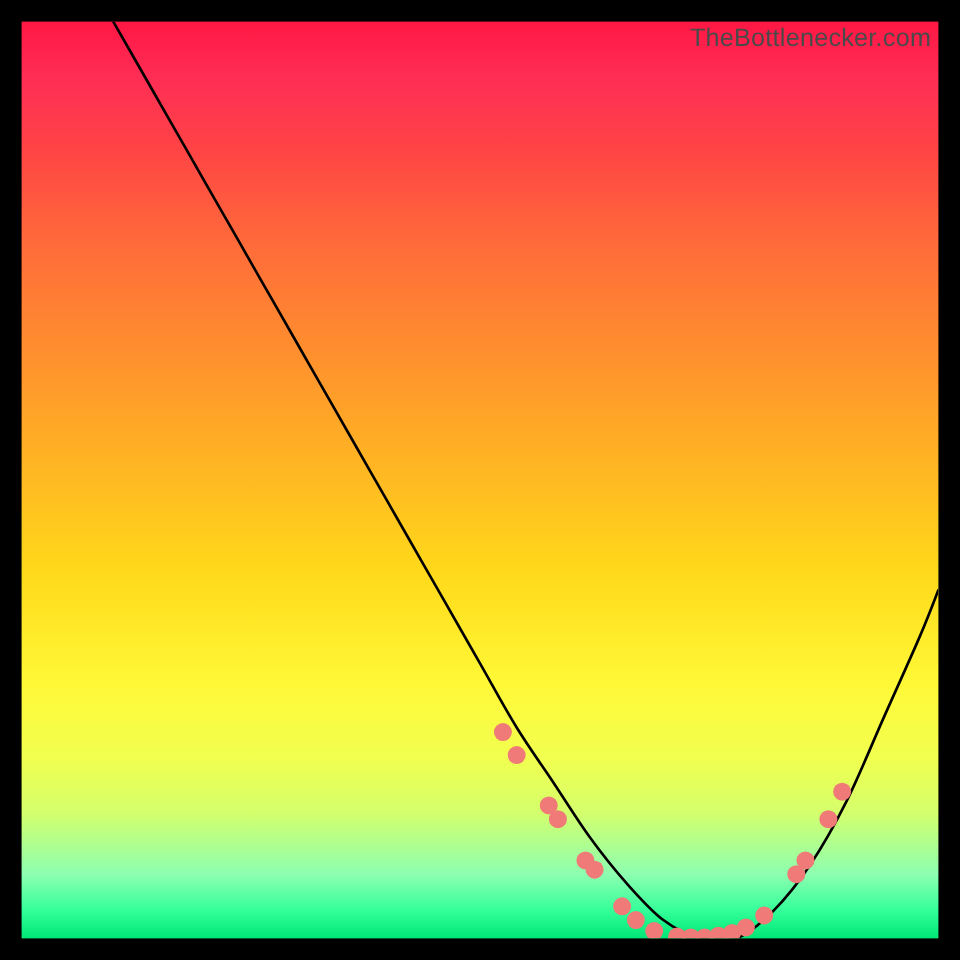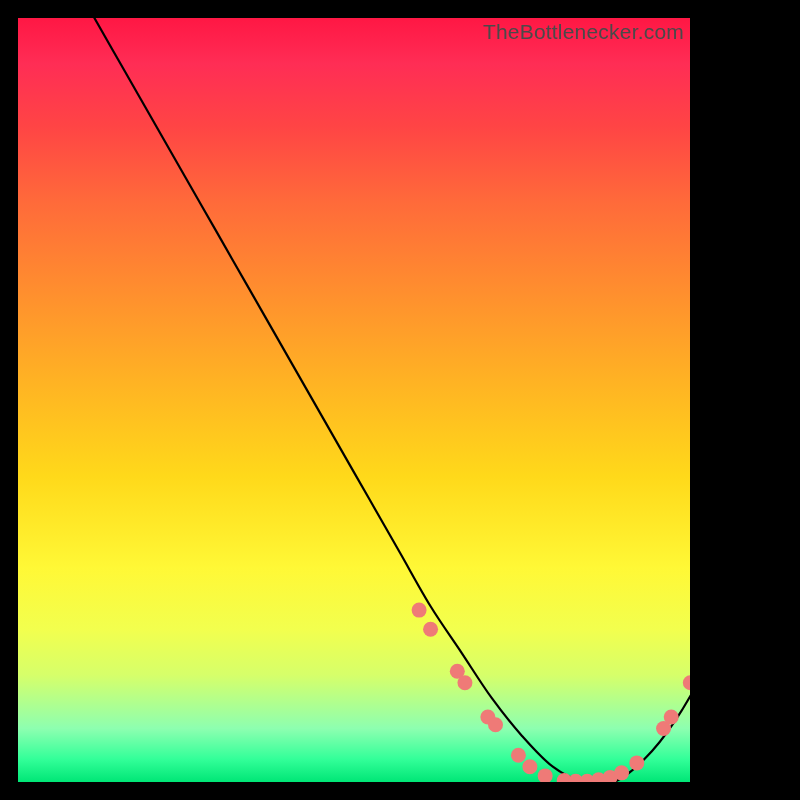--- a/index.html
+++ b/index.html
@@ -7,21 +7,21 @@
   .stage {
     position: relative;
     width: 800px;
     height: 800px;
     background: #000;
   }
   .plot {
     position: absolute;
     left: 18px;
     top: 18px;
-    width: 672px;
+    width: 764px;
     height: 764px;
     background: linear-gradient(to bottom,
       #ff1744 0%,
       #ff2d55 6%,
       #ff4445 14%,
       #ff6a3a 24%,
       #ff8f2e 36%,
       #ffb423 48%,
       #ffd91a 60%,
       #fff836 72%,

